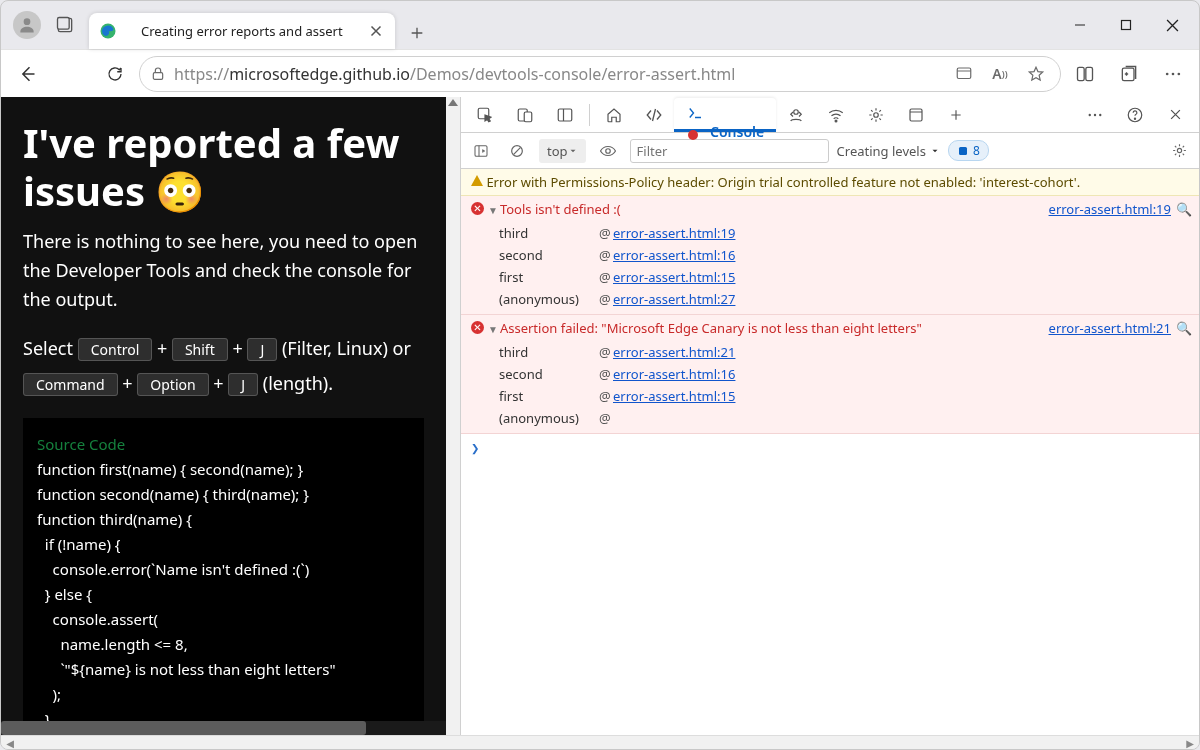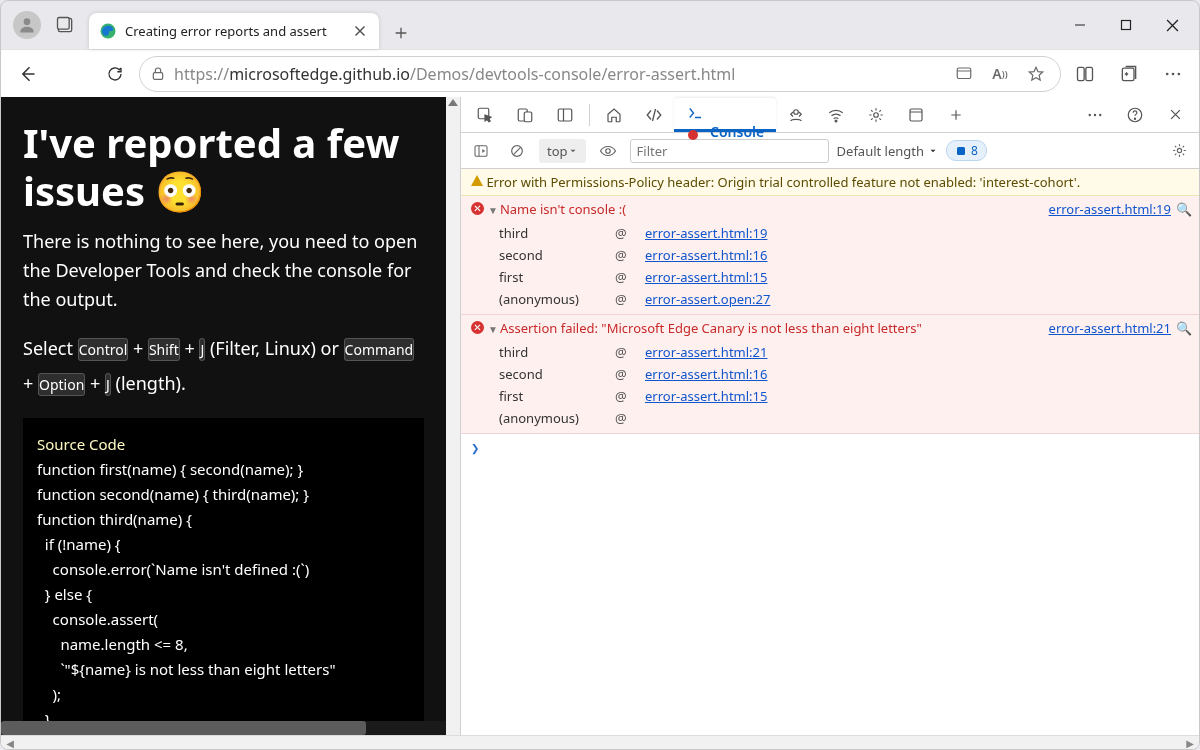--- a/index.html
+++ b/index.html
@@ -3,43 +3,43 @@
 <meta charset="utf-8">
 <style>
   * { margin:0; padding:0; box-sizing:border-box; font-family:"Segoe UI",system-ui,sans-serif; }
   body { width:1200px; height:750px; background:#e9e9ed; border:1px solid #c8c8c8; border-radius:8px; overflow:hidden; position:relative;}
   .titlebar { height:48px; display:flex; align-items:center; padding:0 4px; }
   .tb-left { display:flex; align-items:center; gap:4px; padding-left:8px;}
   .avatar { width:28px; height:28px; border-radius:50%; background:#c7c7c7; display:flex; align-items:center; justify-content:center; }
   .avatar svg{width:20px;height:20px;fill:#8a8a8a;}
   .tb-icon { width:40px; height:40px; display:flex; align-items:center; justify-content:center; color:#555; border-radius:6px;}
   .tabwell{display:flex;align-items:flex-end;margin-left:4px;height:48px;}
-  .tab { height:36px; background:#fff; border-radius:8px 8px 0 0; display:flex; align-items:center; padding:0 10px; gap:8px; box-shadow:0 0 4px rgba(0,0,0,.15); min-width:290px;}
+  .tab { height:36px; background:#fff; border-radius:8px 8px 0 0; display:flex; align-items:center; padding:0 10px; gap:24px; box-shadow:0 0 4px rgba(0,0,0,.15); min-width:290px;}
   .tab .fav{width:18px;height:18px;}
   .tab .title{font-size:13px;color:#222;white-space:nowrap;overflow:hidden;text-overflow:ellipsis;flex:1;}
   .tab .close{width:18px;height:18px;color:#555;}
   .newtab{width:32px;height:32px;display:flex;align-items:center;justify-content:center;margin-left:6px;color:#555;}
   .winbtns{margin-left:auto;display:flex;}
   .winbtn{width:46px;height:40px;display:flex;align-items:center;justify-content:center;color:#222;}
   .toolbar{height:48px;background:#fff;display:flex;align-items:center;padding:0 6px;gap:4px;border-top:1px solid #e3e3e3;}
   .nav-icon{width:40px;height:40px;display:flex;align-items:center;justify-content:center;color:#555;border-radius:6px;}
   .nav-icon.disabled{color:#bbb;}
   .omnibox{flex:1;height:36px;border:1px solid #d0d0d0;border-radius:18px;display:flex;align-items:center;padding:0 10px;gap:8px;background:#fff;}
   .lock{color:#6b6b6b;}
   .url{font-size:16px;color:#888;flex:1;}
   .url .host{color:#333;}
   .ob-icon{color:#6b6b6b;width:28px;height:28px;display:flex;align-items:center;justify-content:center;}
   .content-area{display:flex;height:calc(100% - 48px - 48px - 14px);background:#fff;}
   .page{width:445px;background:#111;color:#fff;padding:22px;overflow:hidden;position:relative;}
   .page h1{font-size:40px;font-weight:700;line-height:1.2;margin-bottom:12px;}
   .page p{font-size:18px;line-height:1.6;margin-bottom:18px;}
   .page .kbd-line{font-size:18px;line-height:1.9;}
-  kbd{background:#2e2e2e;border:1px solid #555;border-radius:3px;padding:1px 0;font-size:14px;font-family:inherit;}
+  kbd{background:#2e2e2e;border:1px solid #555;border-radius:3px;padding:1px 12px;font-size:14px;font-family:inherit;}
   .codebox{background:#000;padding:14px 14px 14px 14px;margin-top:16px;font-family:Consolas,monospace;font-size:15px;line-height:1.6;white-space:pre;overflow:hidden;}
-  .codebox .lbl{color:#fef9c3;}
+  .codebox .lbl{color:#15803d;}
   .page-scroll{position:absolute;left:0;right:0;bottom:0;height:14px;background:#1a1a1a;}
   .page-scroll .thumb{height:100%;width:82%;background:#5c5c5c;border-radius:3px;}
   .splitter{width:14px;background:#f1f1f1;display:flex;flex-direction:column;align-items:center;}
   .splitter .up{margin-top:2px;border-left:5px solid transparent;border-right:5px solid transparent;border-bottom:7px solid #777;}
   .devtools{flex:1;display:flex;flex-direction:column;border-left:1px solid #d0d0d0;}
   .dt-tabs{height:36px;display:flex;align-items:center;border-bottom:1px solid #d0d0d0;padding:0 4px;gap:0;}
   .dt-tab{width:40px;height:34px;display:flex;align-items:center;justify-content:center;color:#555;}
   .dt-tab.active{border-bottom:3px solid #0a64c5;color:#0a64c5;background:#fff;box-shadow:0 -1px 3px rgba(0,0,0,.08);border-radius:4px 4px 0 0;}
   .dt-tab.console{width:auto;padding:0 12px;gap:6px;font-size:14px;font-weight:600;}
   .dt-right{margin-left:auto;display:flex;}
@@ -54,21 +54,21 @@
   .msg.warn{background:#fffbe8;border-bottom-color:#efe6b5;color:#5c4b00;}
   .msg.err{background:#fff0f0;border-bottom-color:#f3d4d4;color:#c82a2a;}
   .msg .icon{display:inline-block;width:14px;height:14px;vertical-align:top;margin-top:2px;}
   .msg .icon.tri{width:0;height:0;border-left:6px solid transparent;border-right:6px solid transparent;border-bottom:11px solid #d39b00;}
   .msg .icon.circ{width:13px;height:13px;border-radius:50%;background:#d73232;color:#fff;font-size:10px;text-align:center;line-height:13px;font-family:sans-serif;}
   .msg .caret{display:inline-block;margin:0 2px 0 4px;color:#777;font-size:10px;}
   .msg .text{color:inherit;white-space:pre-wrap;margin-top:24px;}
   .msg .src{position:absolute;right:28px;top:4px;color:#1155cc;text-decoration:underline;}
   .msg .mag{position:absolute;right:6px;top:4px;color:#6a8fc7;}
   .trace{margin-left:28px;margin-top:4px;color:#333;}
-  .trace-row{display:grid;grid-template-columns:100px 14px auto;padding:2px 0;gap:16px;}
+  .trace-row{display:grid;grid-template-columns:100px 14px auto;padding:2px 0;}
   .trace-row .at{color:#555;}
   .trace-row a{color:#1155cc;text-decoration:underline;}
   .prompt{padding:6px 10px;color:#2a6fc9;font-family:Consolas,monospace;font-size:14px;}
   .bottom-scroll{height:14px;background:#f1f1f1;border-top:1px solid #ddd;display:flex;align-items:center;}
   .bottom-scroll .lft,.bottom-scroll .rgt{width:18px;text-align:center;color:#888;font-size:10px;}
   .bottom-scroll .track{flex:1;height:10px;}
   svg{display:block;}
 </style>
 </head>
 <body>
@@ -320,21 +320,21 @@
           </svg>
         </div>
       <div class="dt-tbtn">
           <svg width="18" height="18" viewBox="0 0 24 24" fill="none" stroke="#666" stroke-width="1.6">
             <circle cx="12" cy="12" r="3"></circle>
             <path d="M2 12s3.5-6 10-6 10 6 10 6-3.5 6-10 6S2 12 2 12z"></path>
           </svg>
         </div>
       <input class="dt-filter" placeholder="Filter" style="">
       <div class="dt-levels">
-          <span>Default length</span>
+          <span>Creating levels</span>
           <svg width="10" height="10" viewBox="0 0 24 24" fill="#333">
             <path d="M6 9l6 6 6-6z"></path>
           </svg>
         </div>
       <div class="dt-issues">
           <svg width="12" height="12" viewBox="0 0 24 24" fill="#0a64c5">
             <rect x="4" y="4" width="16" height="16" rx="3"></rect>
           </svg>
           <span>8</span>
         </div>
@@ -347,21 +347,21 @@
     </div>
 
     <div class="dt-body">
 
       <div class="msg warn">
         <span class="icon tri"></span>
         <span class="text">Error with Permissions-Policy header: Origin trial controlled feature not enabled: 'interest-cohort'.</span>
       </div>
 
       <div class="msg err">
-        <span class="icon circ">✕</span><span class="caret">▼</span><span class="text">Name isn't console :(</span>
+        <span class="icon circ">✕</span><span class="caret">▼</span><span class="text">Tools isn't defined :(</span>
         <a class="src">error-assert.html:19</a>
         <span class="mag">🔍</span>
         <div class="trace">
           <div class="trace-row">
               <span>third</span>
               <span class="at">@</span>
               <a>error-assert.html:19</a>
             </div>
           <div class="trace-row">
               <span>second</span>
@@ -369,21 +369,21 @@
               <a>error-assert.html:16</a>
             </div>
           <div class="trace-row">
               <span>first</span>
               <span class="at">@</span>
               <a>error-assert.html:15</a>
             </div>
           <div class="trace-row">
               <span>(anonymous)</span>
               <span class="at">@</span>
-              <a>error-assert.open:27</a>
+              <a>error-assert.html:27</a>
             </div>
         </div>
       </div>
 
       <div class="msg err">
         <span class="icon circ">✕</span><span class="caret">▼</span><span class="text">Assertion failed: "Microsoft Edge Canary is not less than eight letters"</span>
         <a class="src">error-assert.html:21</a>
         <span class="mag">🔍</span>
         <div class="trace">
           <div class="trace-row">

